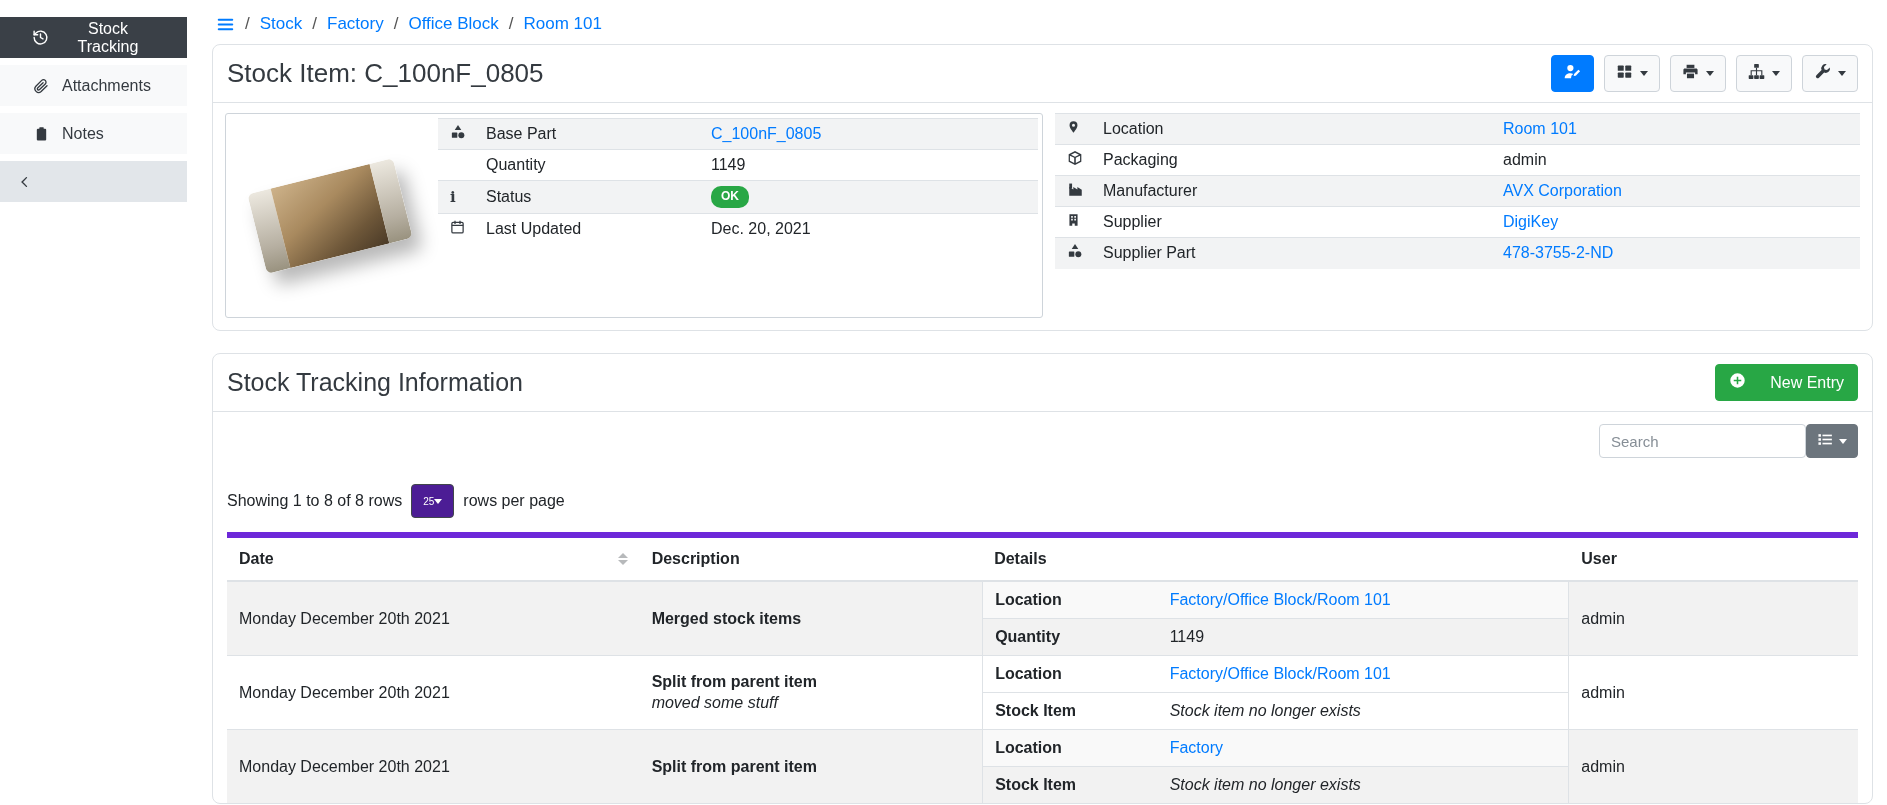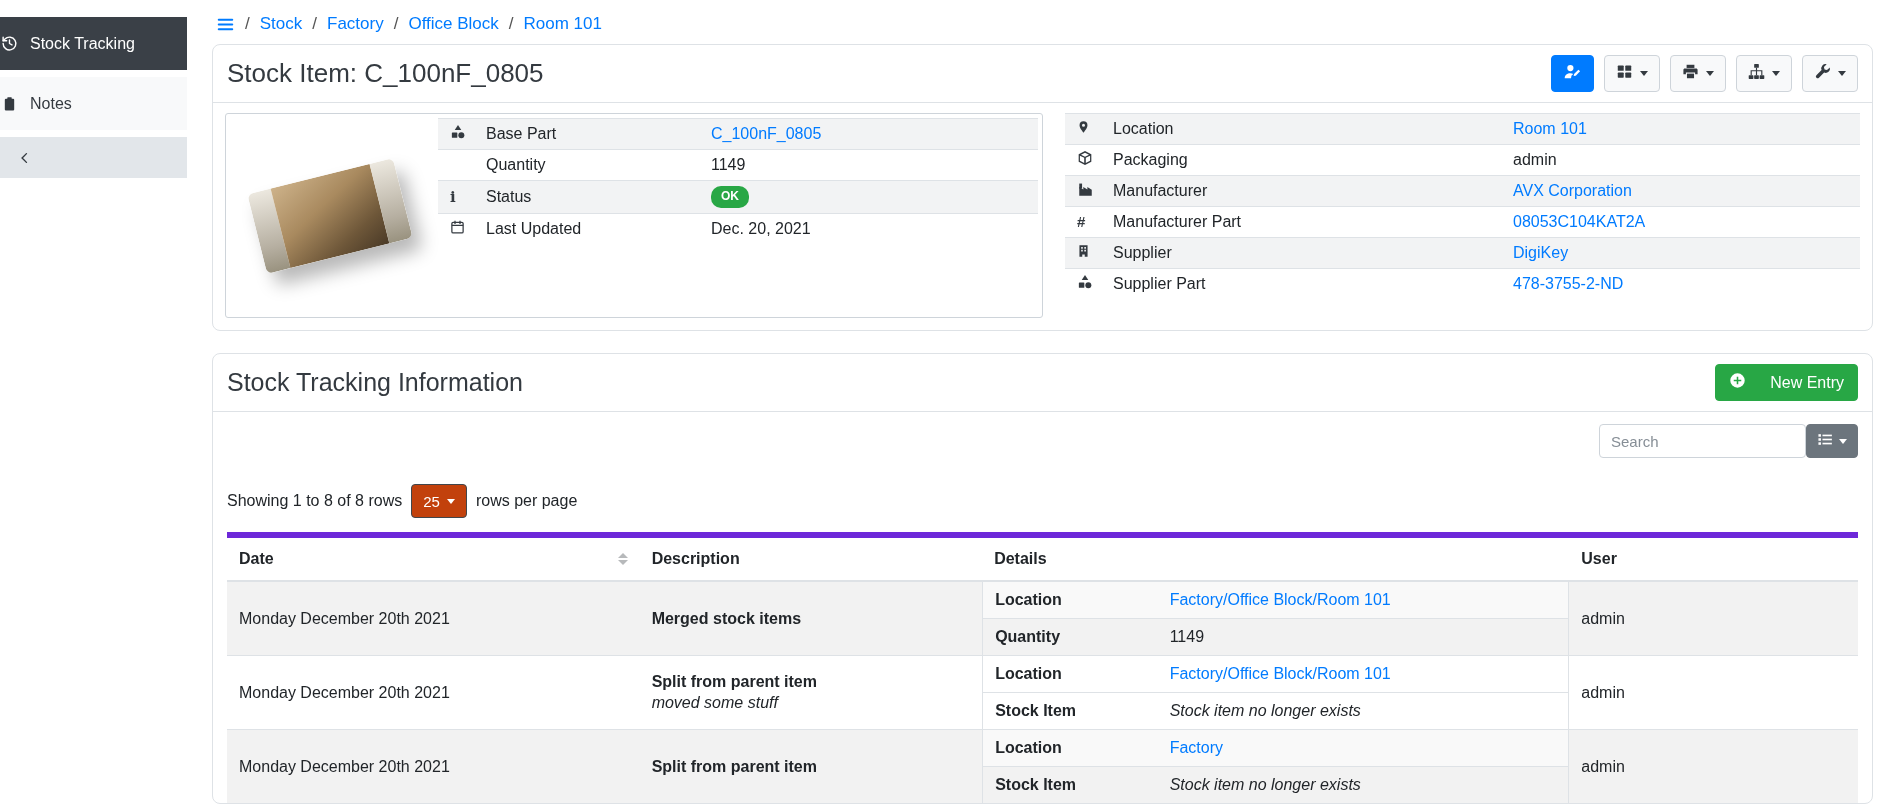--- a/index.html
+++ b/index.html
@@ -3,22 +3,22 @@
 <meta charset="utf-8">
 <style>
   *{margin:0;padding:0;box-sizing:border-box;}
   html,body{width:1887px;height:805px;overflow:hidden;background:#fff;color:#212529;
     font-family:"Liberation Sans",sans-serif;font-size:16px;}
   button,input{font-family:inherit;}
   .app{display:flex;align-items:flex-start;height:100%;}
 
   
   .sidebar{width:187px;flex-shrink:0;padding-top:17px;}
-  .side-item{display:flex;align-items:center;gap:12px;height:53px;padding:0 0;
-    background:#f8f9fa;color:#343a40;font-size:16px;margin-bottom:7px;cursor:pointer;}
+  .side-item{display:flex;align-items:center;gap:12px;height:41px;padding:0 32px;
+    background:#f8f9fa;color:#343a40;font-size:16px;margin-bottom:7px;cursor:pointer;text-align:center;}
   .side-item.active{background:#3a4047;color:#fff;}
   .sicon{width:18px;display:inline-flex;justify-content:center;align-items:center;}
   .side-collapse{height:41px;background:#e2e6ea;display:flex;align-items:center;
     padding:0 16px;cursor:pointer;color:#343a40;}
 
   
   .main{flex:1;min-width:0;padding:12px 14px 0 25px;}
   .breadcrumb{display:flex;align-items:center;gap:10px;font-size:17px;margin:2px 0 10px 4px;}
   .breadcrumb a{color:#007bff;text-decoration:none;cursor:pointer;}
   .breadcrumb .sep{color:#555;}
@@ -29,21 +29,21 @@
     padding:10px 14px;border-bottom:1px solid #dee2e6;}
   .page-title{font-size:26px;font-weight:500;color:#343a40;}
   .toolbar{display:flex;gap:10px;}
   .btn{display:inline-flex;align-items:center;justify-content:center;gap:7px;height:37px;
     padding:0 11px;border:1px solid #ced4da;border-radius:4px;background:#f8f9fa;
     color:#343a40;cursor:pointer;font-size:16px;}
   .btn-primary{background:#007bff;border-color:#007bff;color:#fff;}
   .caret{width:0;height:0;border-left:4.5px solid transparent;border-right:4.5px solid transparent;
     border-top:5px solid currentColor;display:inline-block;}
 
-  .card-body{display:flex;gap:22px;padding:10px 12px 12px;align-items:flex-start;}
+  .card-body{display:flex;gap:12px;padding:10px 12px 12px;align-items:flex-start;}
   .media-box{border:1px solid #ced4da;border-radius:3px;width:818px;height:205px;
     flex-shrink:0;padding:4px;display:flex;gap:8px;}
   .thumb{width:200px;flex-shrink:0;display:flex;align-items:center;justify-content:center;cursor:pointer;}
   .cap{width:150px;height:82px;display:flex;border-radius:6px;overflow:hidden;
     transform:rotate(-14deg);box-shadow:7px 14px 18px rgba(0,0,0,0.28);}
   .cap .end{width:24px;background:linear-gradient(180deg,#ece8df,#b6afa1 70%,#99927f);}
   .cap .mid{flex:1;background:linear-gradient(150deg,#cdb28a 0%,#a98a5f 40%,#6e5739 75%,#4a3a27 100%);}
 
   .dtable-wrap{flex:1;min-width:0;}
   .dtable{width:100%;border-collapse:collapse;}
@@ -65,22 +65,22 @@
   .btn-success{display:inline-flex;align-items:center;gap:24px;background:#28a745;color:#fff;
     border:1px solid #28a745;border-radius:4px;height:37px;padding:0 13px;font-size:16px;cursor:pointer;}
   .card2-body{padding:12px 14px 0;}
   .search-row{display:flex;justify-content:flex-end;}
   .search-input{width:207px;height:34px;border:1px solid #ced4da;border-radius:4px;
     padding:0 11px;font-size:15px;color:#495057;}
   .search-input::placeholder{color:#868e96;}
   .btn-dark{display:inline-flex;align-items:center;gap:6px;background:#6c757d;border:1px solid #6c757d;
     color:#fff;border-radius:4px;height:34px;padding:0 10px;cursor:pointer;}
   .page-row{display:flex;align-items:center;gap:9px;margin:26px 0 14px;}
-  .btn-darker{display:inline-flex;align-items:center;gap:7px;background:#c2410c;border:1px solid #41464b;
-    color:#fff;border-radius:4px;height:34px;padding:0 11px;font-size:15px;cursor:pointer;}
+  .btn-darker{display:inline-flex;align-items:center;background:#4c1d95;border:1px solid #41464b;
+    color:#fff;border-radius:4px;height:34px;padding:0 11px;font-size:10px;cursor:pointer;}
 
   .track{width:100%;border-collapse:collapse;table-layout:fixed;}
   .track th{font-weight:bold;text-align:left;padding:12px;border-top:6px solid #6d28d9;
     border-bottom:2px solid #dee2e6;}
   .th-flex{display:flex;justify-content:space-between;align-items:center;}
   .track td{border-top:1px solid #dee2e6;vertical-align:middle;}
   .track td.cell{padding:10px 12px;}
   .track tr.striped{background:#f2f2f2;}
   .c-date{width:25.3%;} .c-desc{width:21%;} .c-det{width:36%;} .c-user{width:17.7%;}
   .desc .b{font-weight:bold;display:block;}
@@ -105,20 +105,28 @@
   <nav class="sidebar">
     <div class="side-item active">
       <span class="sicon">
         <svg width="17" height="17" viewBox="0 0 24 24" fill="none" stroke="currentColor" stroke-width="2" stroke-linecap="round" stroke-linejoin="round">
             <path d="M3 12a9 9 0 1 0 2.6-6.3L3 8"></path>
             <path d="M3 3v5h5"></path>
             <path d="M12 7v5l3.5 2"></path>
           </svg>
       </span>
       <span>Stock Tracking</span>
+    </div>
+    <div class="side-item">
+      <span class="sicon">
+        <svg width="16" height="16" viewBox="0 0 24 24" fill="none" stroke="currentColor" stroke-width="2" stroke-linecap="round" stroke-linejoin="round">
+            <path d="M21 11.5 12.2 20.3a5.6 5.6 0 0 1-7.9-7.9l8.8-8.8a3.73 3.73 0 0 1 5.3 5.3l-8.9 8.8a1.87 1.87 0 0 1-2.6-2.6l8.2-8.1"></path>
+          </svg>
+      </span>
+      <span>Attachments</span>
     </div>
     <div class="side-item">
       <span class="sicon">
         <svg width="15" height="16" viewBox="0 0 24 24" fill="currentColor">
             <rect x="4.5" y="3.5" width="15" height="19" rx="1.8"></rect>
             <rect x="8.5" y="1" width="7" height="4.5" rx="1"></rect>
           </svg>
       </span>
       <span>Notes</span>
     </div>
@@ -271,25 +279,20 @@
             </tr>
             <tr>
               <td class="ic"><span><svg width="17" height="15" viewBox="0 0 24 24" fill="currentColor">
                         <path d="M2 22V8l6.5 4V8l6.5 4V8l7 4.3V22z"></path>
                         <rect x="2" y="2.5" width="4.5" height="8"></rect>
                       </svg></span></td>
               <td class="lbl">Manufacturer</td>
               <td class="val"><a>AVX Corporation</a></td>
             </tr>
             <tr>
-              <td class="ic"><span class="glyph-hash"></span></td>
-              <td class="lbl">Manufacturer Part</td>
-              <td class="val"><a>08053C104KAT2A</a></td>
-            </tr>
-            <tr>
               <td class="ic"><span><svg width="13" height="16" viewBox="0 0 24 24">
                         <path fill="currentColor" fill-rule="evenodd" d="M4.5 1.5h15v21h-5.2v-4h-4.6v4H4.5zm3.2 3.2h3v3h-3zm5.8 0h3v3h-3zm-5.8 5.2h3v3h-3zm5.8 0h3v3h-3z"></path>
                       </svg></span></td>
               <td class="lbl">Supplier</td>
               <td class="val"><a>DigiKey</a></td>
             </tr>
             <tr>
               <td class="ic"><span><svg width="16" height="16" viewBox="0 0 24 24" fill="currentColor">
                         <path d="M12 1.6 16.9 9H7.1z"></path>
                         <rect x="2.8" y="12.6" width="8.2" height="8.2" rx="1"></rect>

